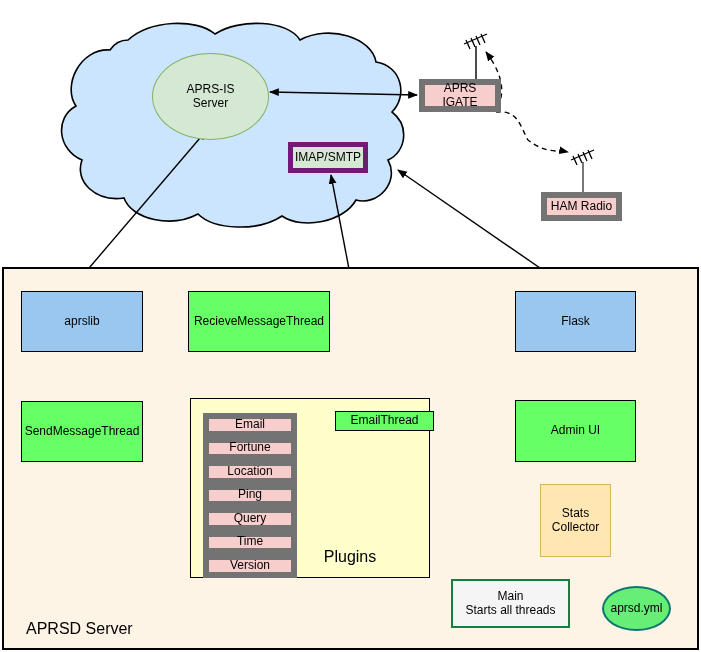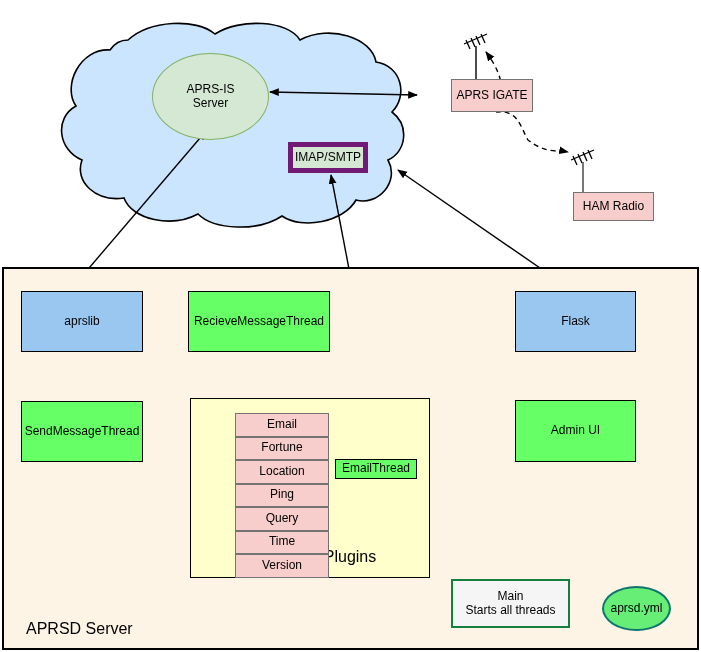--- a/index.html
+++ b/index.html
@@ -29,22 +29,21 @@
     align-items: center;
     justify-content: center;
     text-align: center;
     color: #000000;
     line-height: 1.15;
     white-space: pre-line;
   }
   
   .skin-pink {
     background: #f8cecc;
-    border: 1px solid #737373;
-    margin-left: 32px;
+    border: 6px solid #737373;
   }
   .skin-blue {
     background: #9ac7f0;
     border: 1px solid #000000;
   }
   .skin-green-bright {
     background: #66ff66;
     border: 1px solid #000000;
   }
   .skin-green-soft {
@@ -192,25 +191,27 @@
   <div id="plugin-list">
       <div class="node skin-pink fs12" style="left: 203px; top: 413px; width: 94px; height: 23.5px;">Email</div>
       <div class="node skin-pink fs12" style="left: 203px; top: 436.5px; width: 94px; height: 23.5px;">Fortune</div>
       <div class="node skin-pink fs12" style="left: 203px; top: 460px; width: 94px; height: 23.5px;">Location</div>
       <div class="node skin-pink fs12" style="left: 203px; top: 483.5px; width: 94px; height: 23.5px;">Ping</div>
       <div class="node skin-pink fs12" style="left: 203px; top: 507px; width: 94px; height: 23.5px;">Query</div>
       <div class="node skin-pink fs12" style="left: 203px; top: 530.5px; width: 94px; height: 23.5px;">Time</div>
       <div class="node skin-pink fs12" style="left: 203px; top: 554px; width: 94px; height: 23.5px;">Version</div>
     </div>
 
-  <div class="node skin-green-bright fs12" style="left:335px; top:411px; width:82px; height:20px;margin-top:48px;">EmailThread</div>
+  <div class="node skin-green-bright fs12" style="left:335px; top:411px; width:99px; height:20px;">EmailThread</div>
 
   <div class="node skin-blue fs12" style="left:515px; top:291px; width:121px; height:61px;">Flask</div>
 
   <div class="node skin-green-bright fs12" style="left:515px; top:400px; width:121px; height:62px;">Admin UI</div>
 
+  <div class="node skin-orange-soft fs12" style="left:540px; top:484px; width:71px; height:73px;">Stats
+Collector</div>
 
   <div class="node skin-grey fs12" style="left:451px; top:579px; width:119px; height:49px;">Main
 Starts all threads</div>
 
   <div class="node skin-green-bright-ellipse fs12" style="left:602px; top:586px; width:69px; height:45px;">aprsd.yml</div>
 
 </div>
 
 </body></html>

